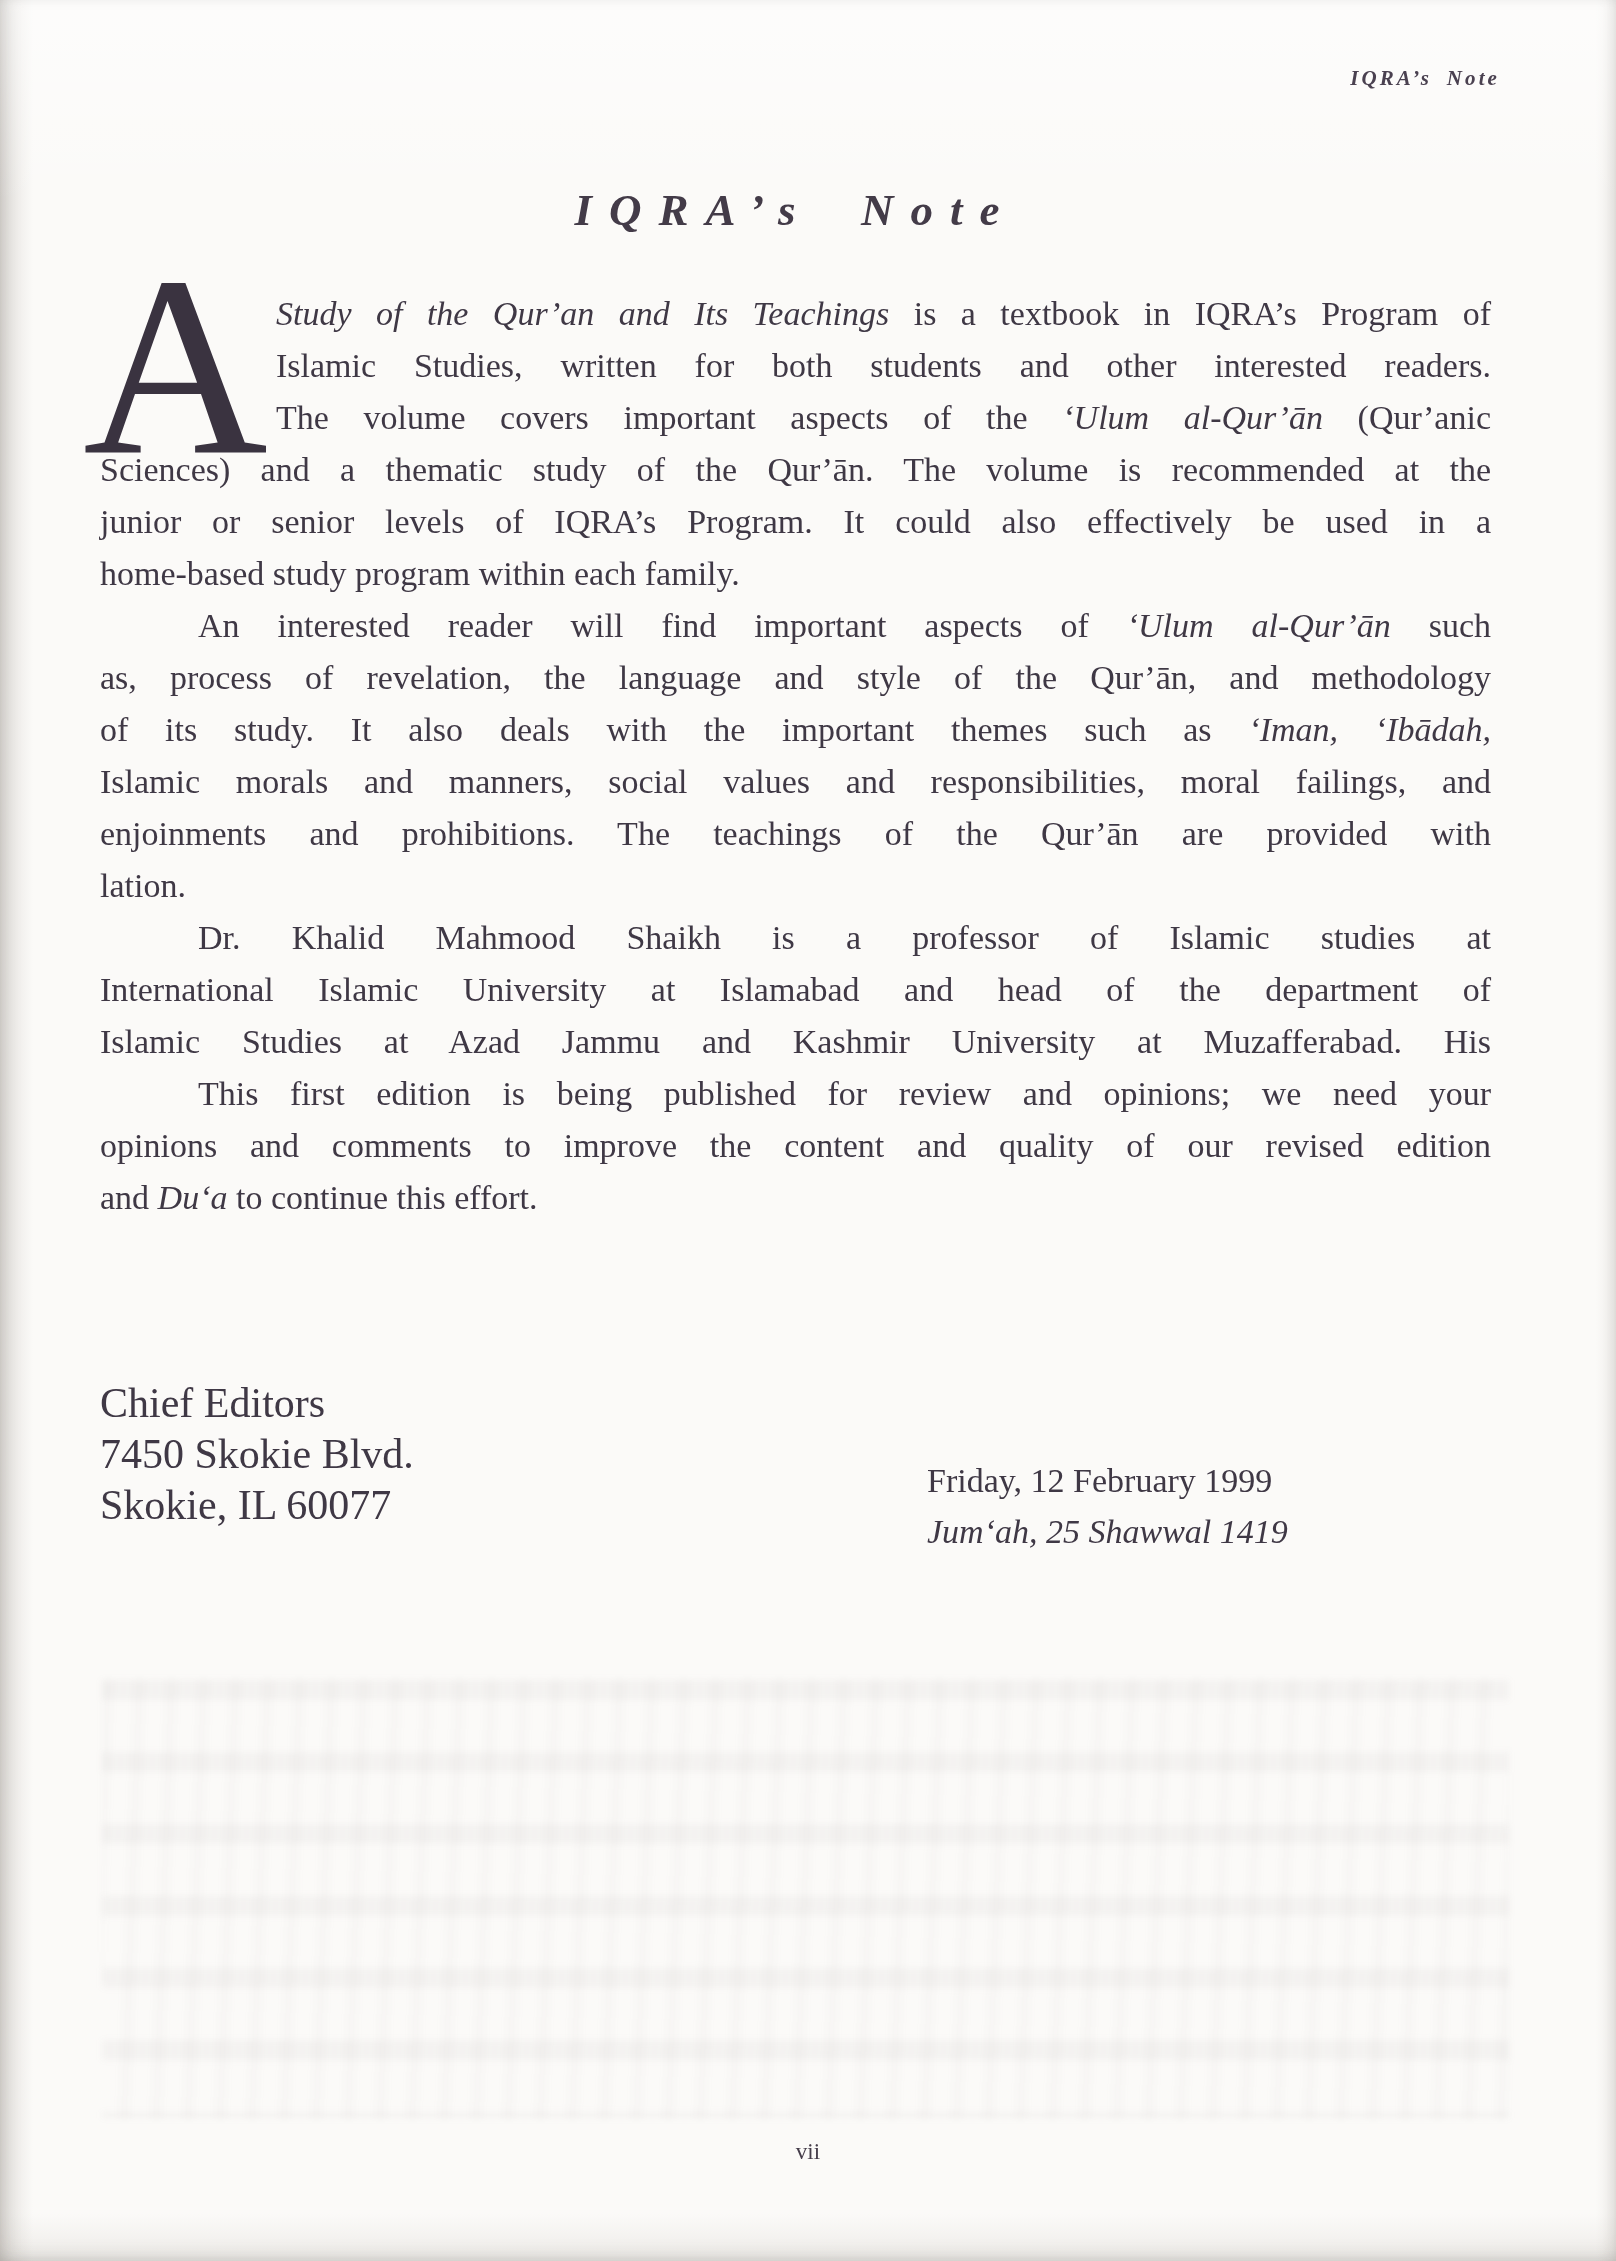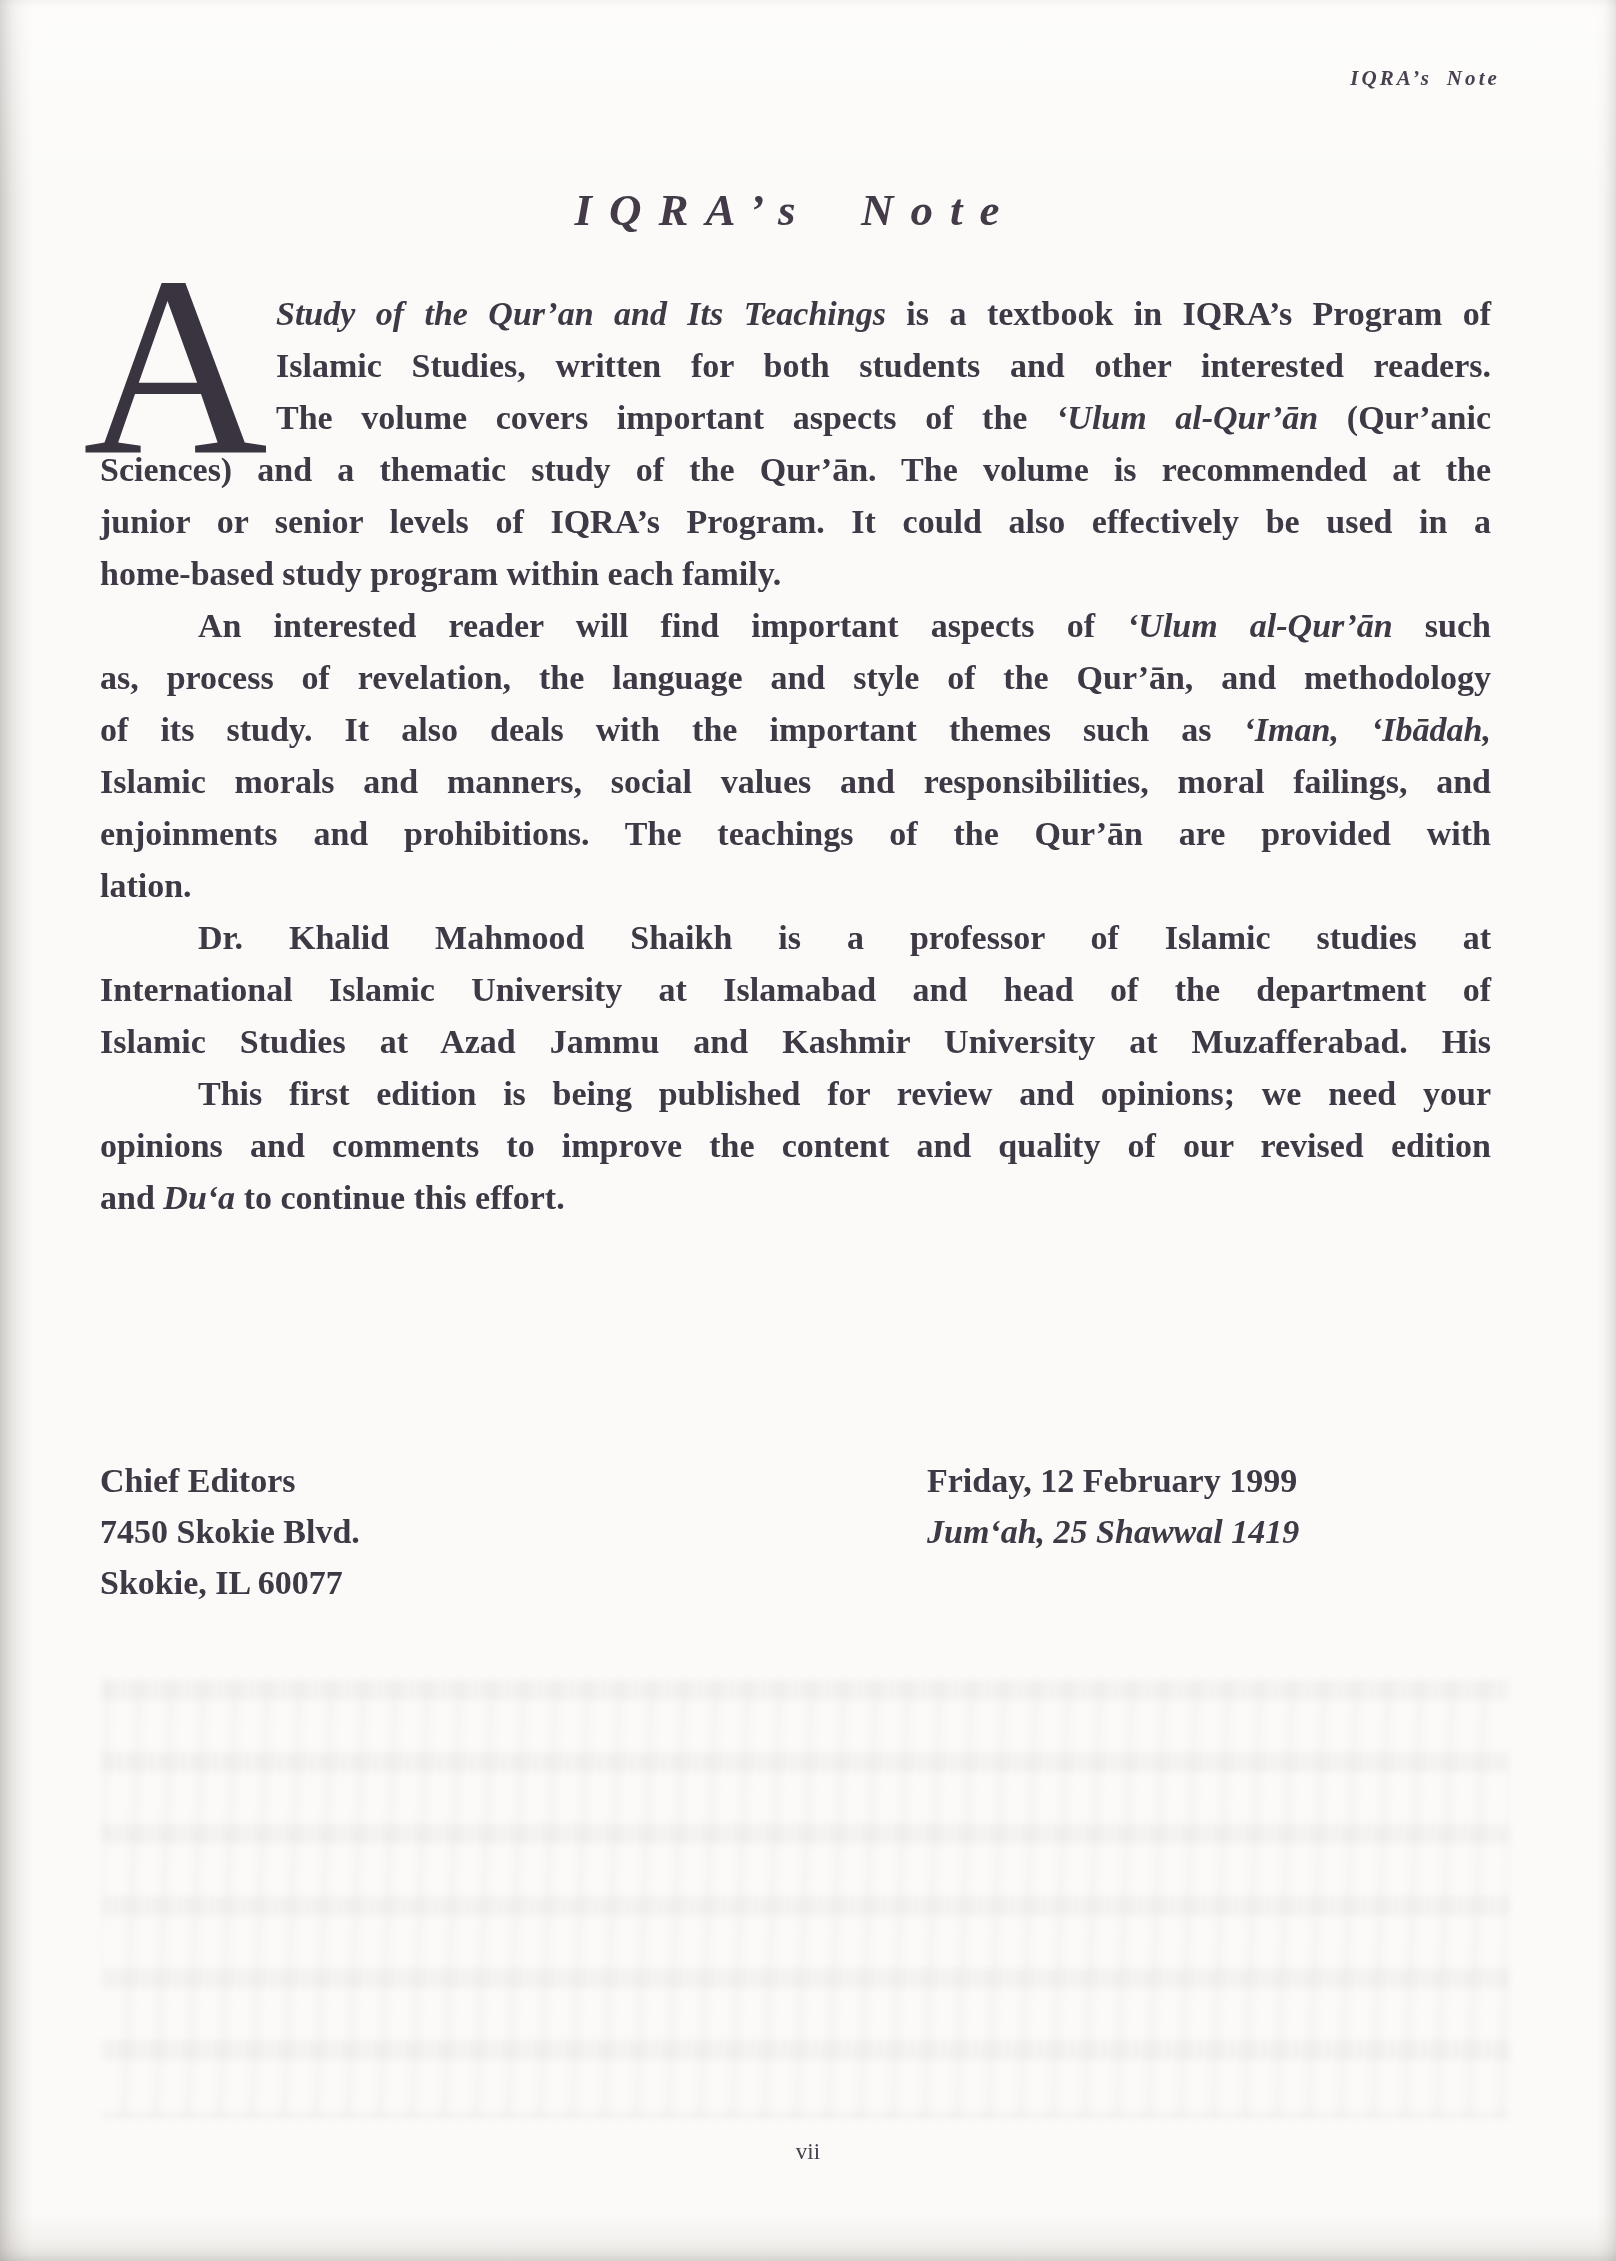--- a/index.html
+++ b/index.html
@@ -65,35 +65,35 @@
   }
 
   .body-text {
     position: absolute;
     left: 100px;
     top: 288px;
     width: 1391px;
     font-size: 34px;
     line-height: 52px;
   }
-  .line { text-align: left; font-weight: bold; }
+  .line { text-align: left; }
   .line.just {
     text-align: justify;
     text-align-last: justify;
     -moz-text-align-last: justify;
   }
   .line.dc { margin-left: 176px; }
   .line.pi { text-indent: 98px; }
   .it { font-style: italic; }
 
   .footer-left {
     position: absolute;
     left: 100px;
-    top: 1455px;
-    font-size: 34px;
+    top: 1378px;
+    font-size: 42px;
     line-height: 51px;
   }
   .footer-right {
     position: absolute;
     left: 897px;
     top: 1455px;
     font-size: 34px;
     line-height: 51px;
     margin-left: 30px;
   }

